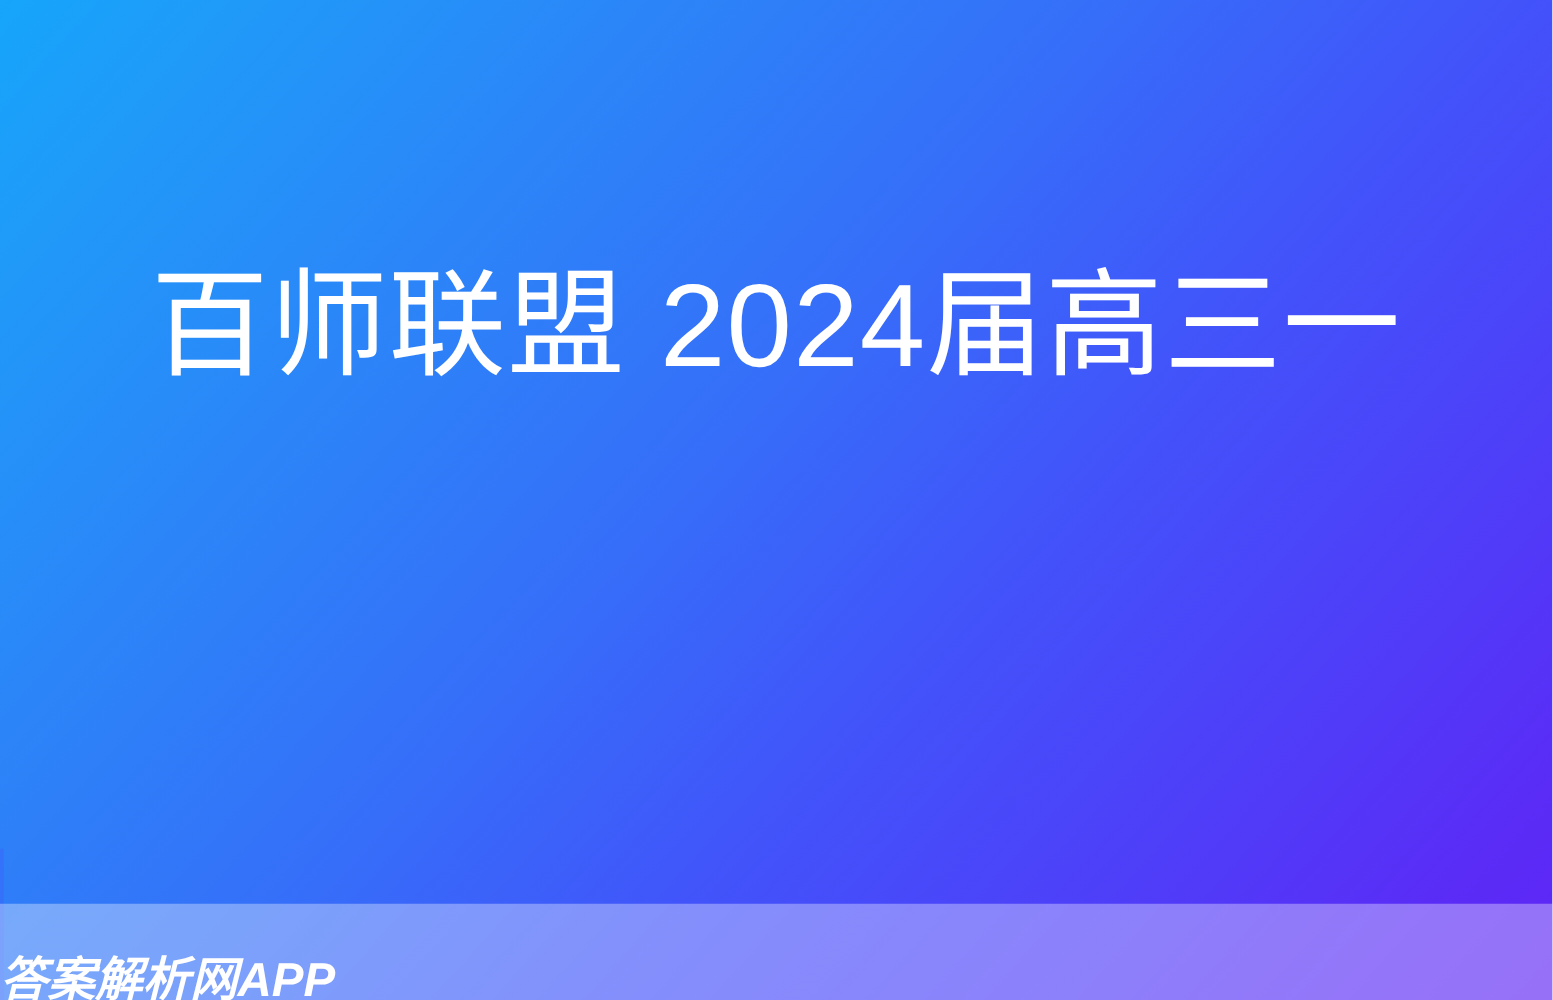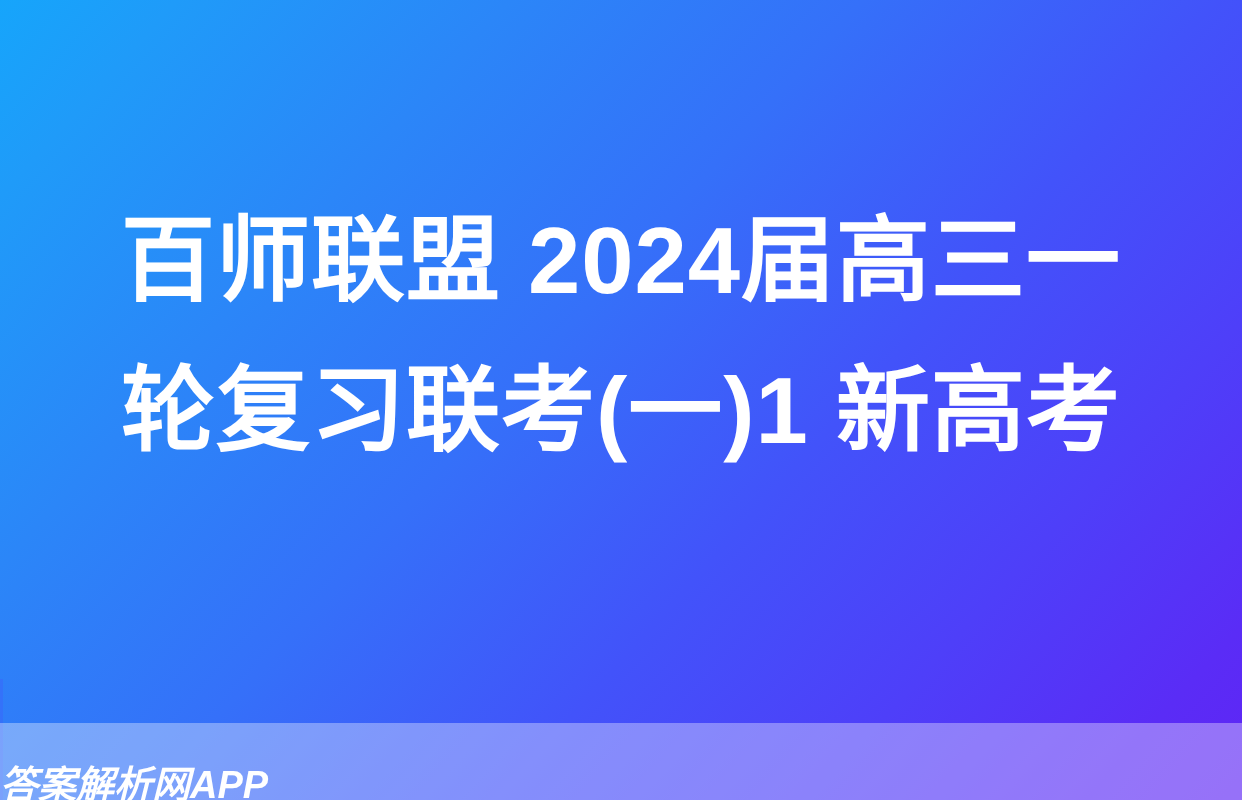--- a/index.html
+++ b/index.html
@@ -37,21 +37,21 @@
     padding: 0 78px;
     box-sizing: border-box;
     text-align: center;
   }
 
   .title-line {
     display: block;
     color: #ffffff;
     font-size: 94px;
     line-height: 150px;
-    font-weight: 700;
+    font-weight: 400;
     letter-spacing: 0.5px;
     white-space: nowrap;
     text-rendering: geometricPrecision;
   }
 
   .title-line.l1,
   .title-line.l2 {
     
     letter-spacing: 1px;
   }
@@ -92,21 +92,20 @@
     pointer-events: none;
   }
 </style>
 </head>
 <body>
 
 <div id="poster">
 
   <div class="title-block">
     <span class="title-line l1">百师联盟 2024届高三一</span>
-    <span class="title-line l2">轮复习联考(一)1 新高考</span>
   </div>
 
   <div class="band-seam"></div>
 
   <div class="footer-band">
     <span class="watermark">答案解析网APP</span>
   </div>
 
 </div>
 

